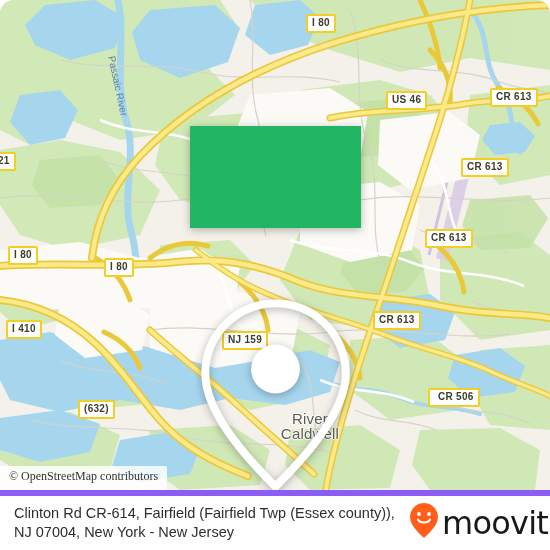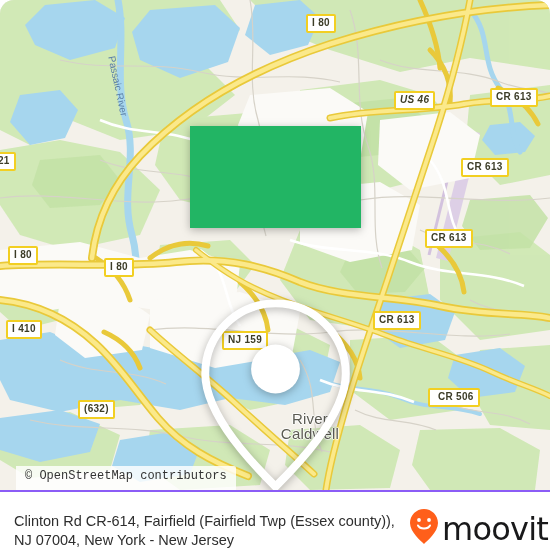--- a/index.html
+++ b/index.html
@@ -110,43 +110,43 @@
     margin-left: -9px;
     width: 0; height: 0;
     border-left: 9px solid transparent;
     border-right: 9px solid transparent;
     border-top: 9px solid #ffffff;
   }
 
   
   #attribution {
     position: absolute;
-    left: 16px;
+    left: 0;
     top: 466px;
     background: rgba(255,255,255,0.82);
     padding: 3px 9px 8px 9px;
     font-size: 12px;
     color: #333333;
-    font-family: Liberation Mono, monospace;
+    font-family: Liberation Serif, serif;
     border-top-right-radius: 2px;
     border-bottom-right-radius: 2px;
   }
 
   
   #footer {
     position: absolute;
     left: 0;
     top: 490px;
     width: 550px;
     height: 60px;
     background: #ffffff;
     box-sizing: border-box;
     display: flex;
-    align-items: flex-end;
-    border-top: 2px solid #8b5cf6;
+    align-items: center;
+    border-top: 6px solid #8b5cf6;
   }
   #footer-text {
     flex: 1 1 auto;
     padding: 0 6px 0 14px;
     font-size: 14.5px;
     line-height: 19px;
     color: #2e2e2e;
     font-family: "Liberation Sans", sans-serif;
   }
   #brand {
@@ -303,21 +303,21 @@
           <path d="M150,330 C178,356 206,376 234,402 C262,428 288,450 314,474" stroke-width="4"></path>
           <path d="M470,0 C462,44 450,88 436,132 C420,182 404,230 388,278 C374,320 360,360 348,400 C338,434 330,462 326,490" stroke-width="4"></path>
           <path d="M330,118 C376,108 420,112 464,104 C500,98 524,102 550,96" stroke-width="4"></path>
           <path d="M196,250 C226,274 250,288 282,300 C318,314 352,322 388,336 C424,350 458,356 492,372 C518,384 534,388 550,396" stroke-width="3.4"></path>
         </g>
       </g>
     </svg>
 
     <div id="shields">
         <div class="shield" style="left: 306px; top: 14px;">I 80</div>
-        <div class="shield" style="left: 394px; top: 91px; font-style: italic;">US 46</div>
+        <div class="shield" style="left: 386px; top: 91px;">US 46</div>
         <div class="shield" style="left: 490px; top: 88px;">CR 613</div>
         <div class="shield" style="left: 461px; top: 158px;">CR 613</div>
         <div class="shield" style="left: 425px; top: 229px;">CR 613</div>
         <div class="shield" style="left: -8px; top: 152px;">21</div>
         <div class="shield" style="left: 8px; top: 246px;">I 80</div>
         <div class="shield" style="left: 104px; top: 258px;">I 80</div>
         <div class="shield" style="left: 6px; top: 320px;">I 410</div>
         <div class="shield" style="left: 66px; top: 400px; margin-left: 12px;">(632)</div>
         <div class="shield" style="left: 222px; top: 287px; margin-top: 44px;">NJ 159</div>
         <div class="shield" style="left: 373px; top: 311px;">CR 613</div>

